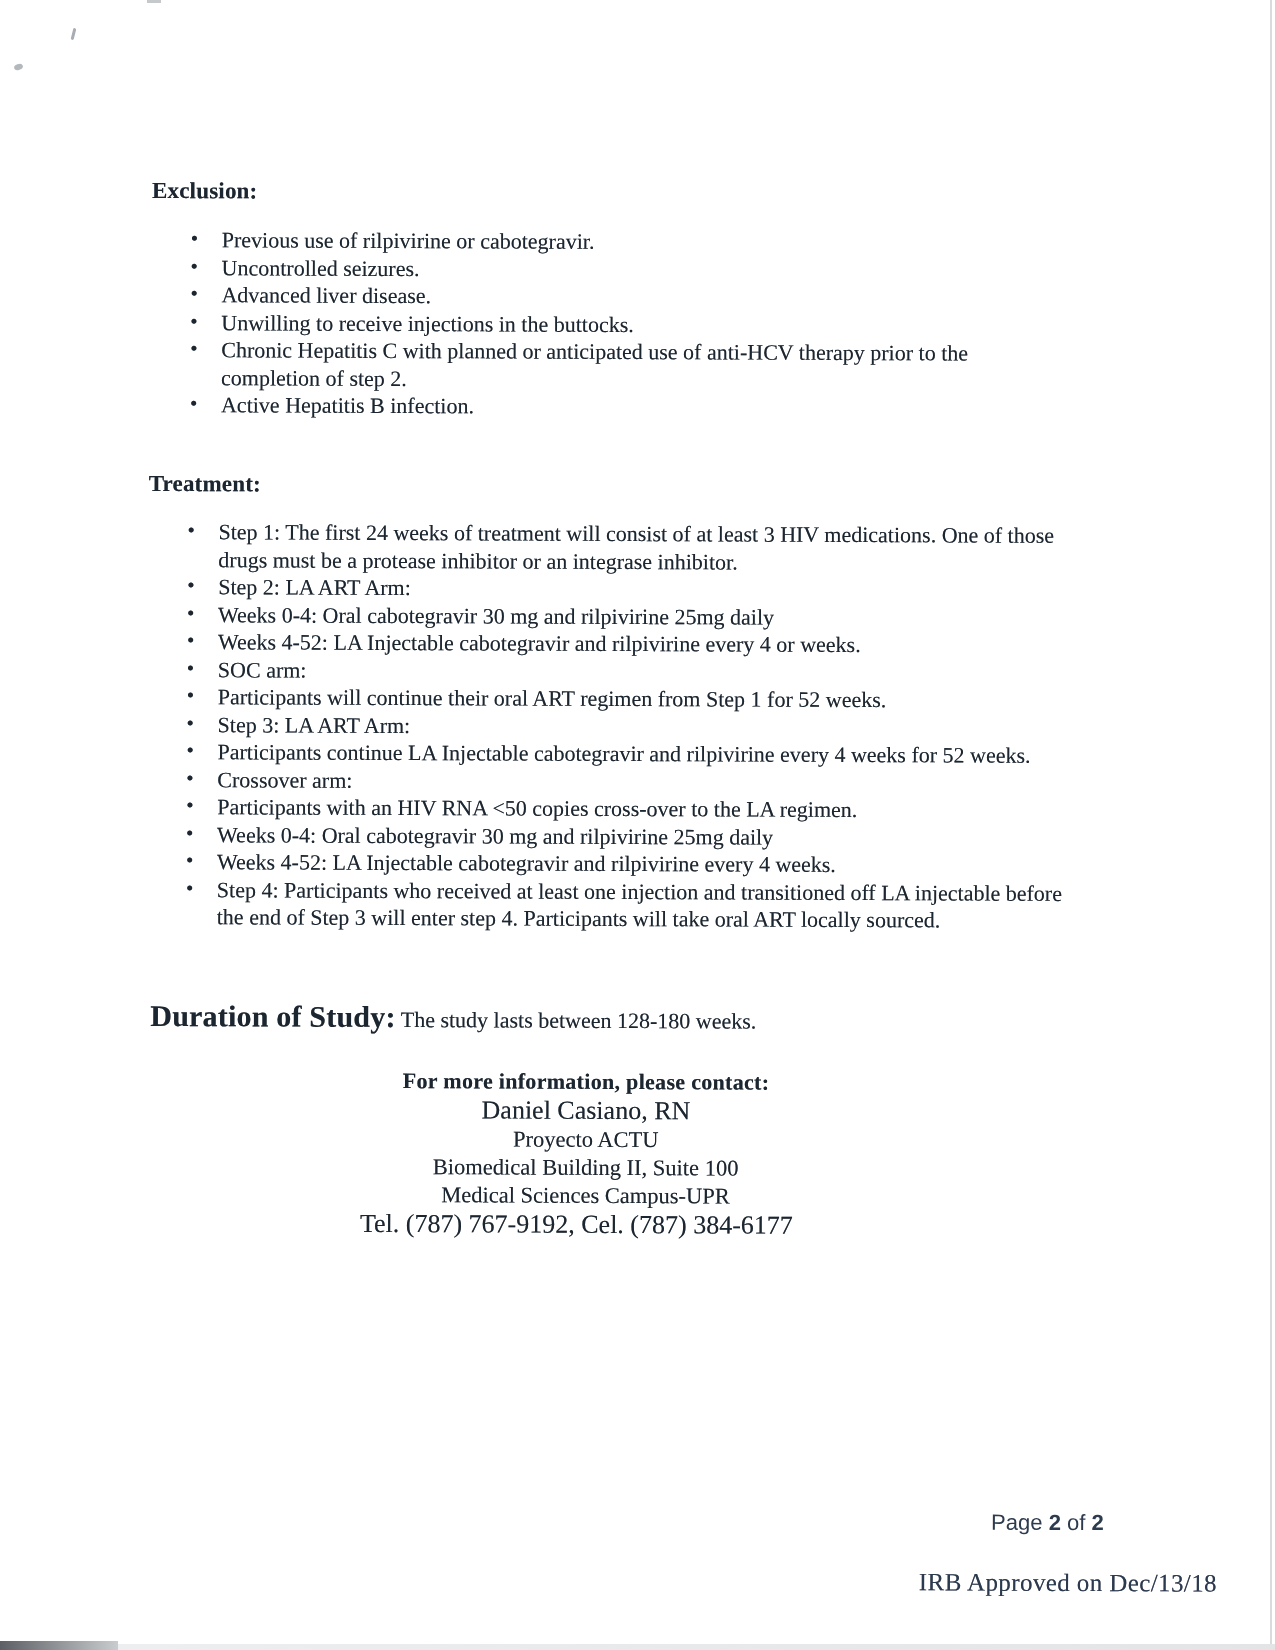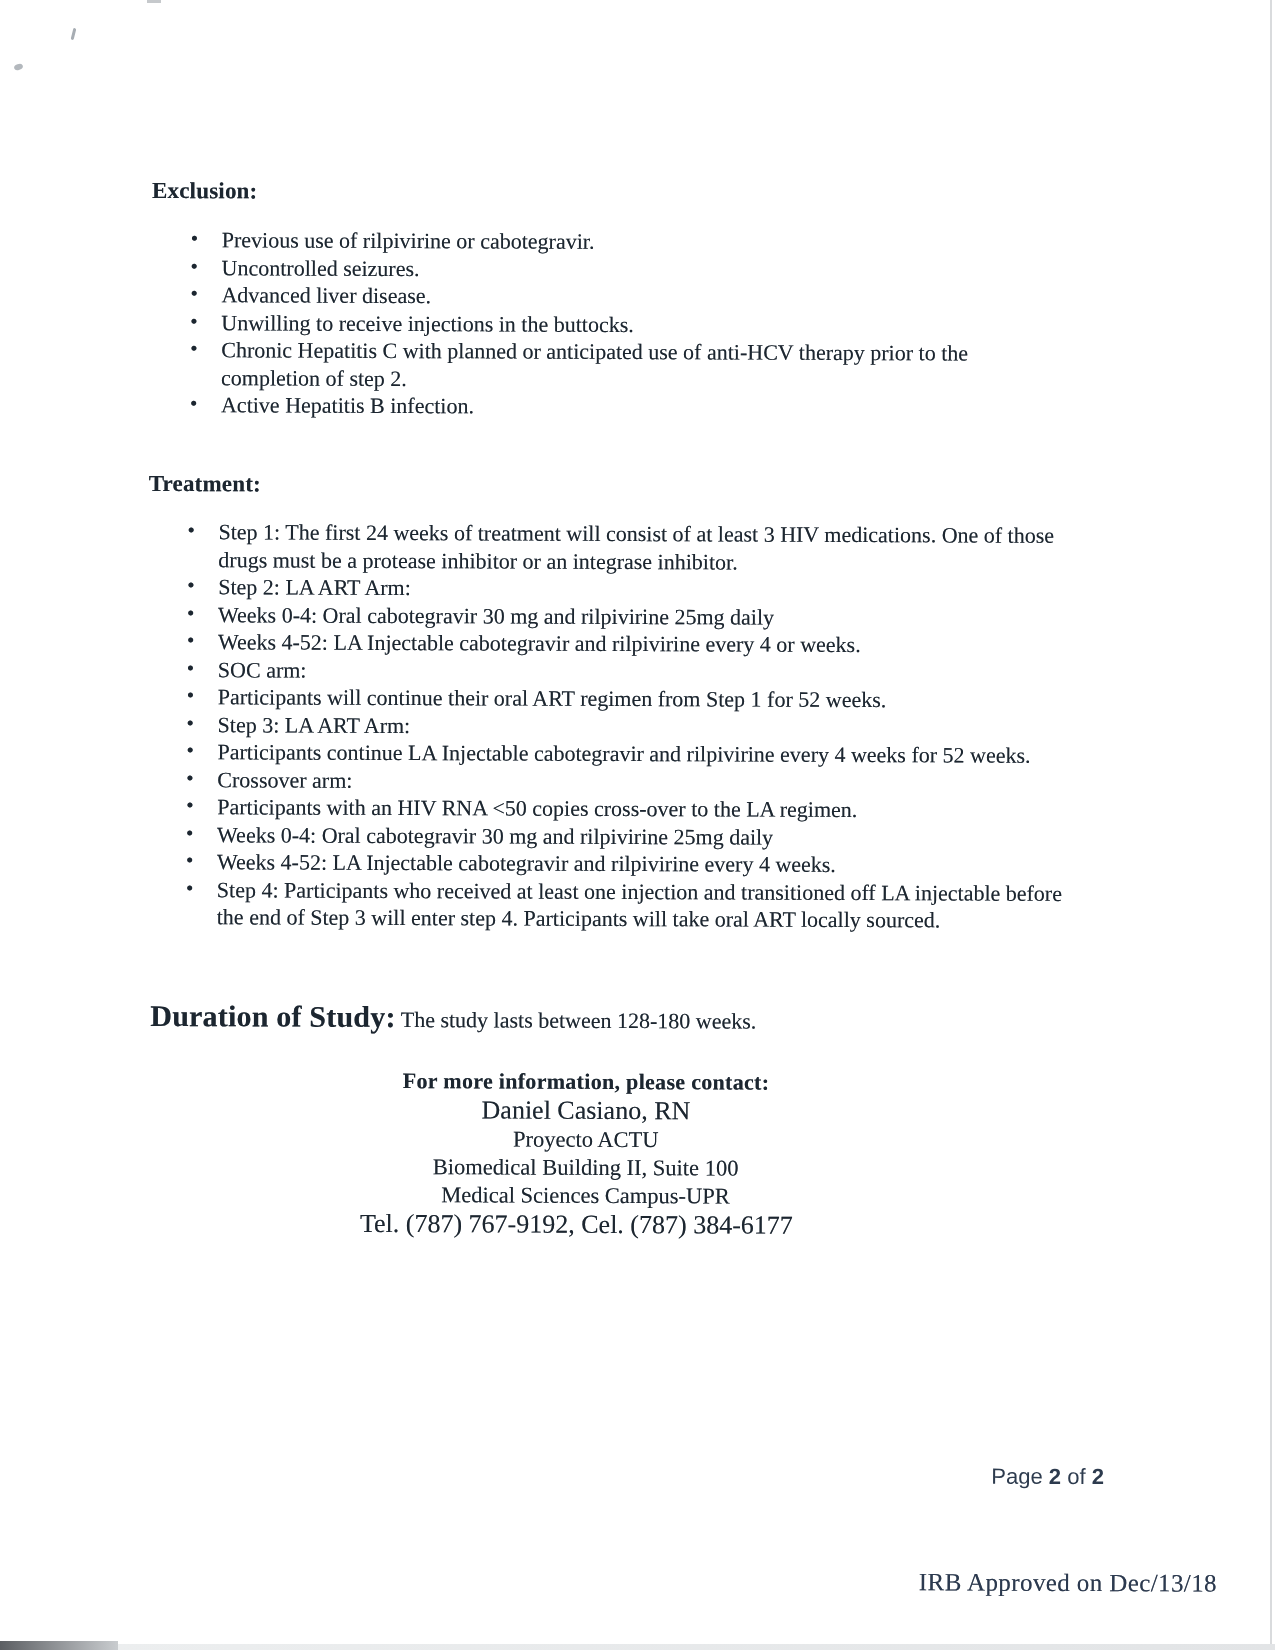--- a/index.html
+++ b/index.html
@@ -113,21 +113,21 @@
     line-height: 28px;
   }
   .contact-phone {
     font-size: 26px;
     line-height: 30px;
     transform: translateX(-9px);
   }
   .page-number {
     position: absolute;
     left: 997px;
-    top: 1460px;
+    top: 1506px;
     font-family: "Liberation Sans", sans-serif;
     font-size: 22px;
     color: #2d3b4e;
     text-shadow: none;
   }
   .page-number b { font-weight: bold; }
   .irb-note {
     position: absolute;
     left: 925px;
     top: 1565px;

